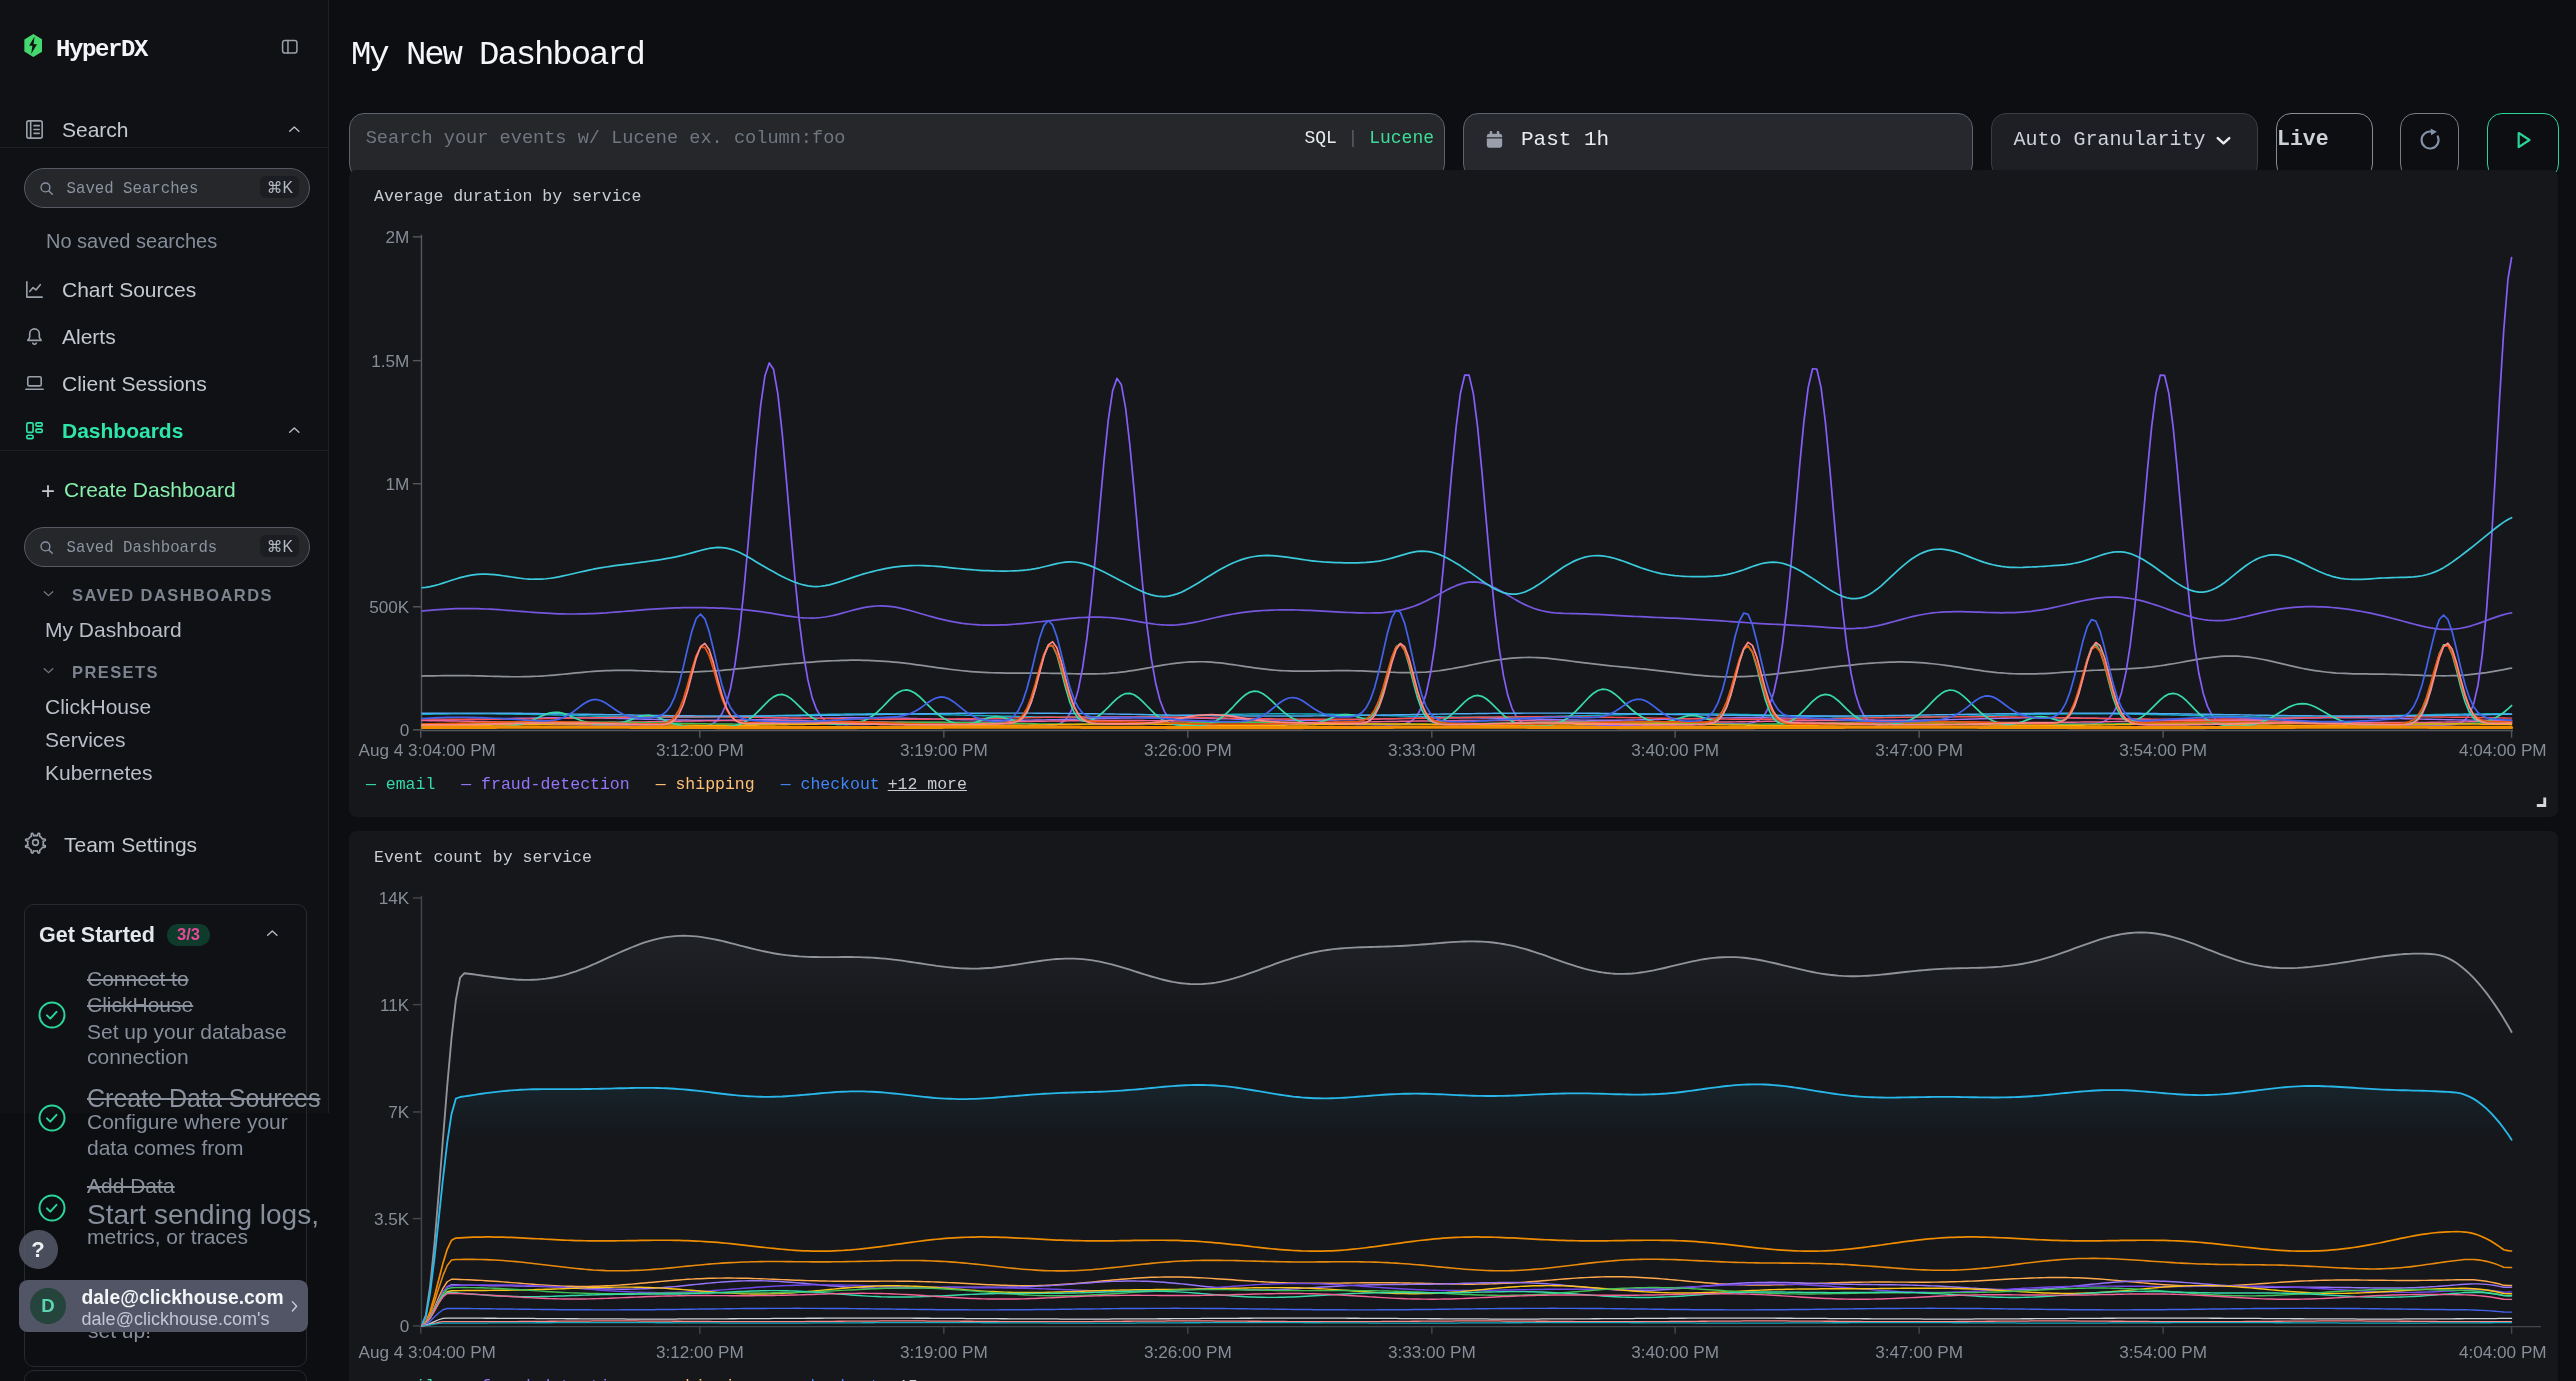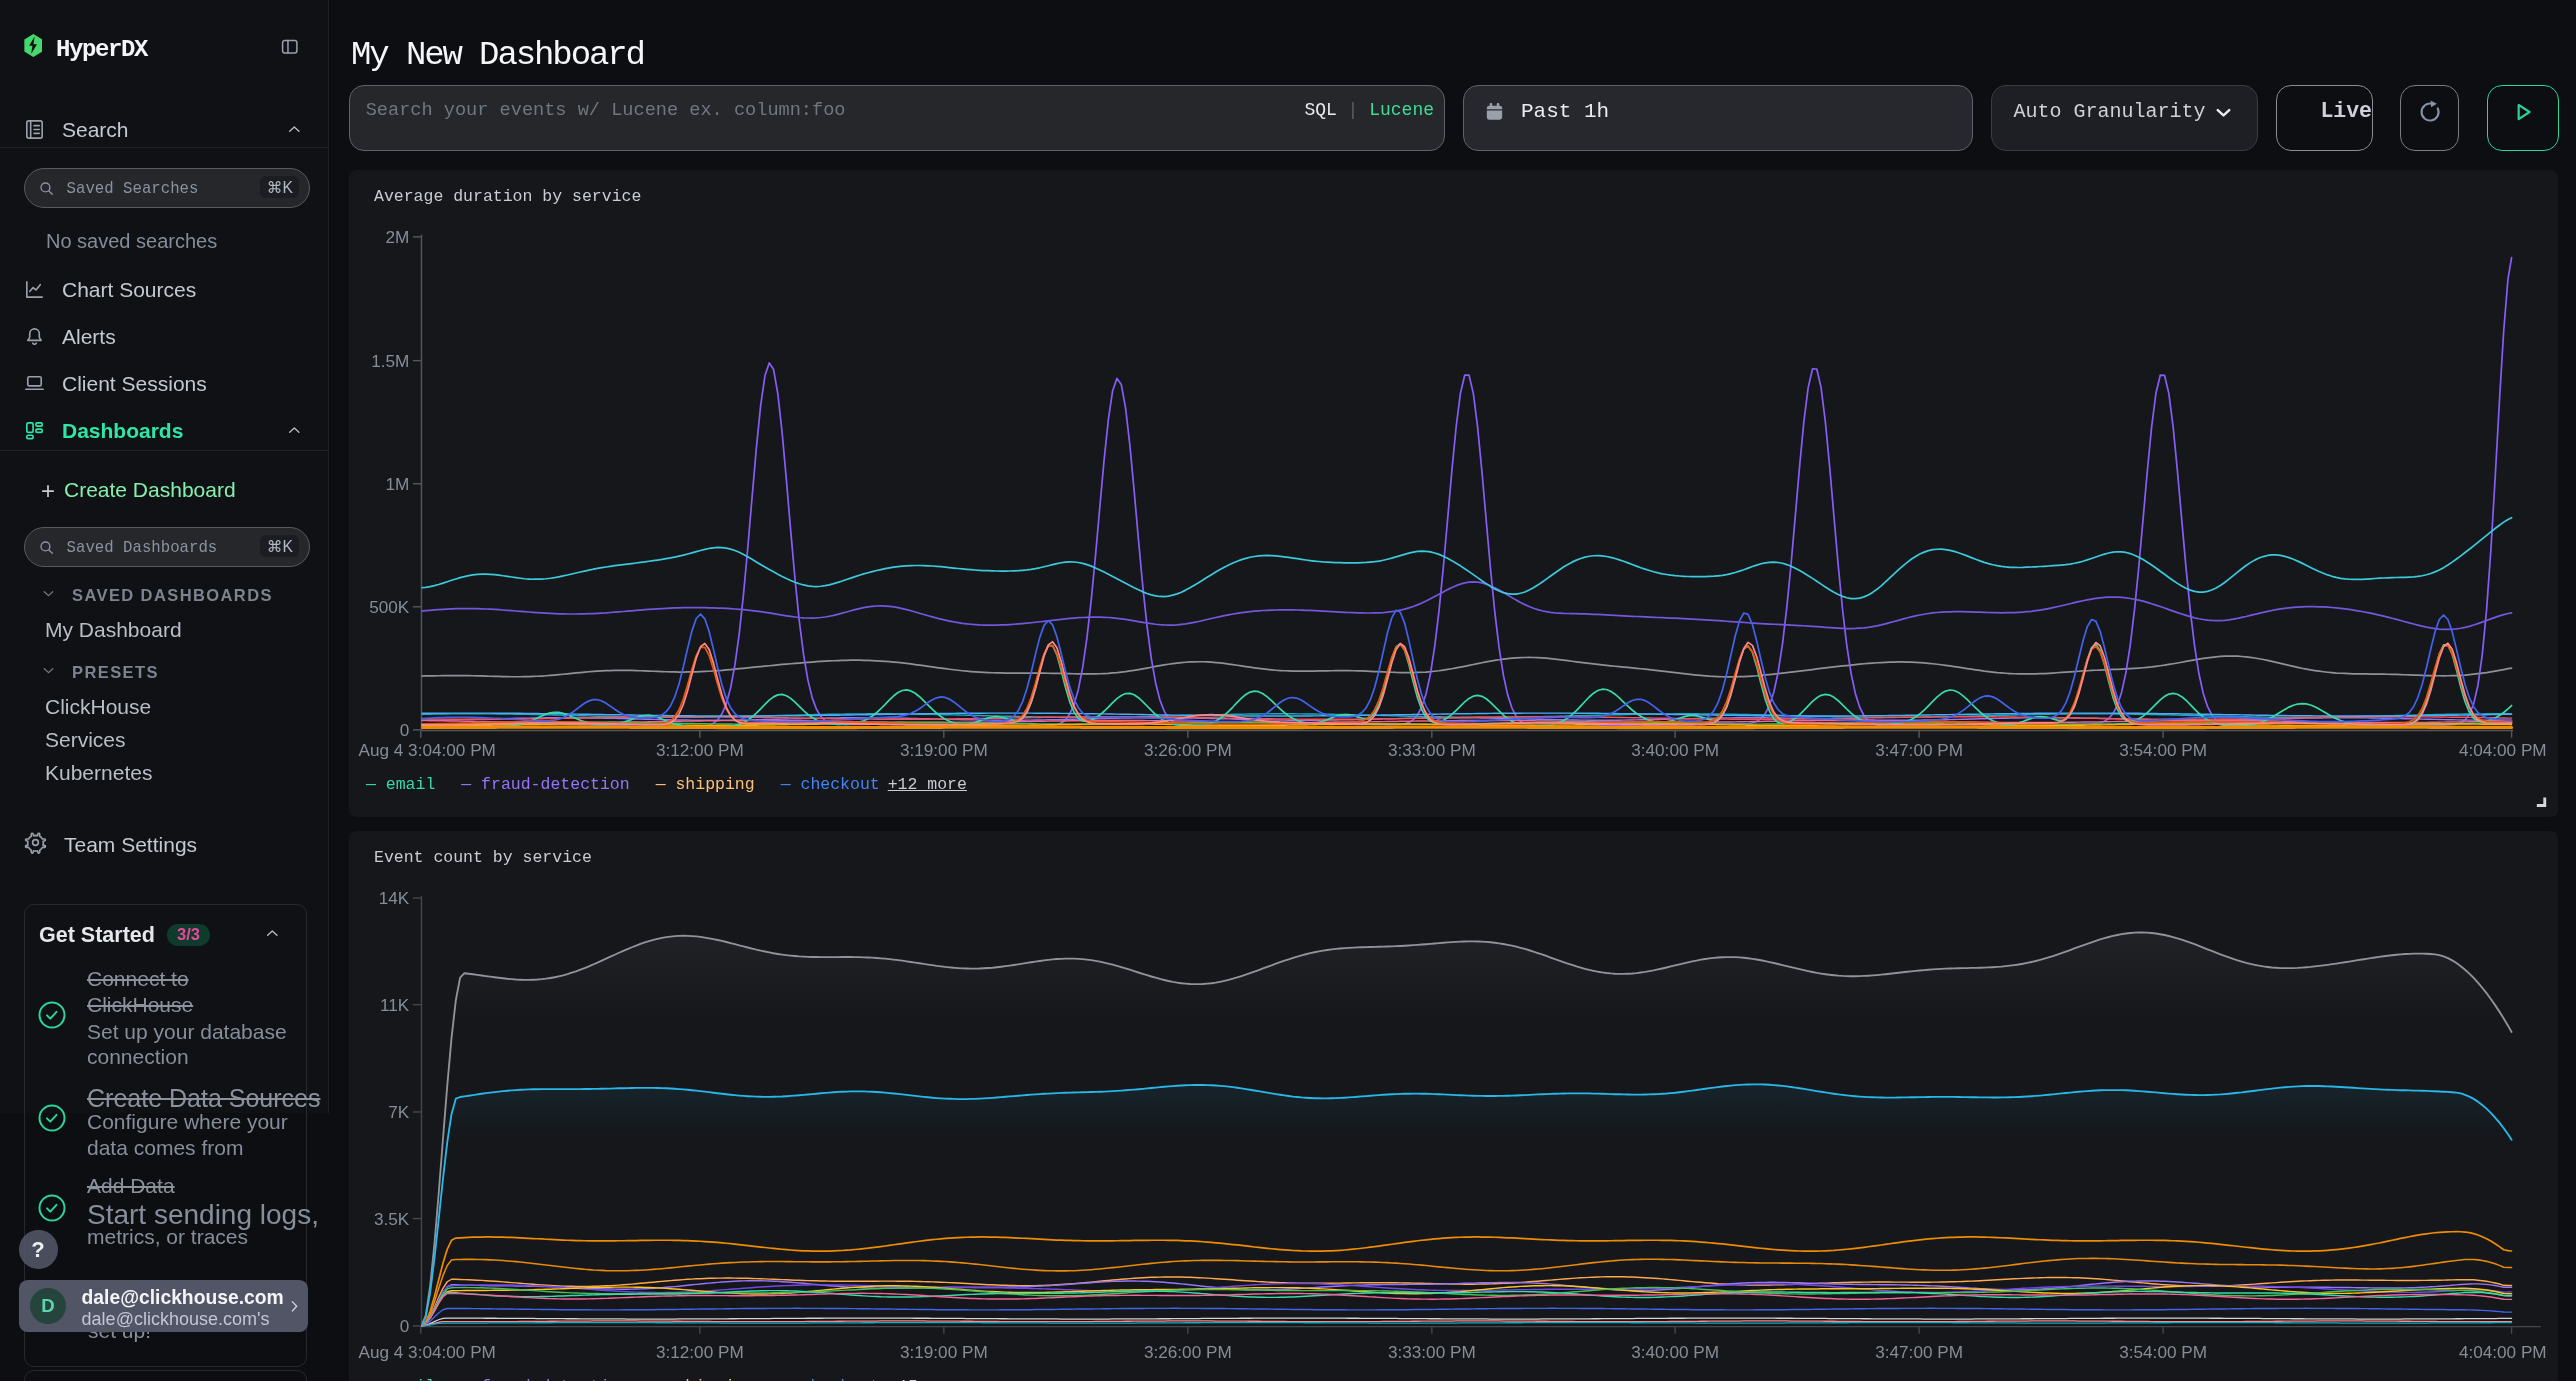--- a/index.html
+++ b/index.html
@@ -6,21 +6,21 @@
 .mono{font-family:"Liberation Mono",monospace}
 
 #side{position:absolute;left:0;top:0;width:329px;height:1113px;background:#0f1115;border-right:1.4px solid #1d2025}
 .navtxt{color:#c4c9d0;font-size:21px}
 .hdr-div{position:absolute;left:0;width:328px;height:1.4px;background:#1d2025}
 .sinput{position:absolute;left:23.6px;width:286px;height:40px;background:#25272b;border:1.4px solid #555a63;border-radius:20px;color:#8b92a0}
 .kbd{position:absolute;right:9.3px;top:7.2px;background:#1b1d22;border-radius:5.7px;padding:1.4px 6.4px;font-size:15.7px;color:#b3bac4;font-family:"Liberation Sans",sans-serif}
 .sechdr{color:#7d8490;font-size:16.5px;letter-spacing:1.4px;font-weight:bold}
 .subitem{color:#b9bec7;font-size:21px}
 
-.tbox{position:absolute;top:85px;height:66px;border-radius:15px}
+.tbox{position:absolute;top:113px;height:66px;border-radius:15px}
 
 .panel{position:absolute;left:349px;width:2209px;background:#15171b;border-radius:7.2px}
 .ptitle{position:absolute;left:25px;top:17px;color:#c9cdd3;font-size:16.5px;font-family:"Liberation Mono",monospace}
 .leg{position:absolute;font-family:"Liberation Mono",monospace;font-size:16.5px}
 .leg span{margin-right:0}
 </style></head><body>
 <div id="side">
     <svg class="abs" style="left:23.6px;top:34px" width="18.6" height="23" viewBox="0 0 26 32">
 <path d="M13 0L25.5 7.5v17L13 32 0.5 24.5v-17Z" fill="#45d86e"></path>
 <path d="M14.8 3.5L7.2 16.5h4.6l-1.8 11.5 8.2-13.8h-4.8l1.4-10.7z" fill="#10130f"></path>
@@ -159,21 +159,21 @@
       </g>
     </svg>
     <div class="abs mono" style="left:57px;top:13.6px;font-size:21px;color:#e9ecef">Past 1h</div>
   </div>
 <div class="tbox" style="left:1991px;width:267px;background:#1d1f24;border:1.4px solid #383c43">
     <div class="abs mono" style="left:21.5px;top:13.6px;font-size:20px;color:#ced2d8">Auto Granularity</div>
     <svg class="abs" style="left:220px;top:15px" width="23" height="23" viewBox="0 0 24 24" fill="none" stroke="#e9ecef" stroke-width="2.6" stroke-linecap="round" stroke-linejoin="round">
       <path d="M6 9.5l6 5.5 6-5.5"></path>
     </svg>
   </div>
-<div class="tbox" style="left:2276px;width:97px;border:1.4px solid #878c95;text-align:right">
+<div class="tbox" style="left:2276px;width:97px;border:1.4px solid #878c95;text-align:left">
     <div class="mono" style="margin-top:13px;font-size:21.5px;font-weight:bold;color:#ced2d8">Live</div>
   </div>
 <div class="tbox" style="left:2400px;width:59px;border:1.4px solid #777c85">
     <svg class="abs" style="left:14.3px;top:10.7px" width="30" height="30" viewBox="0 0 24 24" fill="none" stroke="#8593a8" stroke-width="1.7" stroke-linecap="round" stroke-linejoin="round">
       <path d="M18.2 9.1 A6.8 6.8 0 1 1 13.4 5.35"></path>
       <path d="M12.5 2.8 L17.5 5.4 L12.9 8.2 Z" fill="#8593a8" stroke="none"></path>
     </svg>
   </div>
 <div class="tbox" style="left:2487px;width:72px;border:1.4px solid #2bd598">
     <svg class="abs" style="left:22px;top:13px" width="26" height="26" viewBox="0 0 24 24" fill="none" stroke="#2bd598" stroke-width="2" stroke-linejoin="round">

